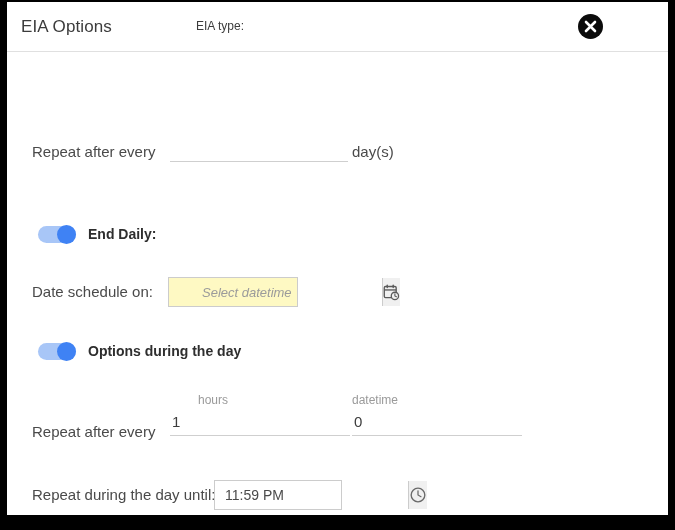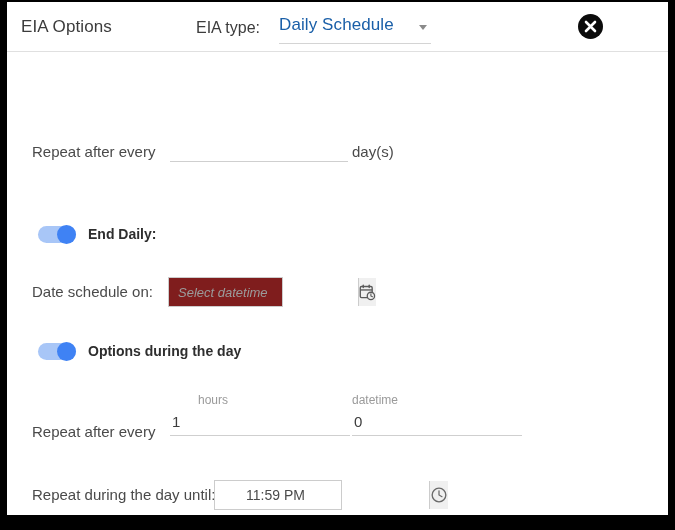--- a/index.html
+++ b/index.html
@@ -46,21 +46,21 @@
     top: 15px;
     font-size: 17px;
     color: #3c3c3c;
     letter-spacing: 0.1px;
   }
 
   #eia-type-label {
     position: absolute;
     left: 189px;
     top: 17px;
-    font-size: 16px;
+    font-size: 12px;
     color: #3c3c3c;
   }
 
   #eia-type-select {
     position: absolute;
     left: 272px;
     top: 10px;
     width: 152px;
     height: 32px;
     border-bottom: 1px solid #d4d4d4;
@@ -167,25 +167,26 @@
 
   #end-date-row  { left: 31px; top: 173px; }
   #repeat-day-row{ left: 31px; top: 290px; }
 
   
   #stop-schedule-label { left: 25px; top: 231px; }
   #stop-schedule-group {
     position: absolute;
     left: 161px;
     top: 225px;
-    width: 115px;
+    width: 130px;
     height: 30px;
     border: 1px solid #cccccc;
-    background: #7f1d1d;
+    background: #fef9c3;
     display: flex;
+    padding-left: 24px;
   }
   #stop-schedule-input {
     flex: 1;
     border: none;
     outline: none;
     background: transparent;
     font-family: "Liberation Sans", sans-serif;
     font-size: 13px;
     font-style: italic;
     color: #8d8d8d;
@@ -237,21 +238,20 @@
   #repeat-until-label { left: 25px; top: 434px; }
   #repeat-until-group {
     position: absolute;
     left: 207px;
     top: 428px;
     width: 128px;
     height: 30px;
     border: 1px solid #cccccc;
     background: #ffffff;
     display: flex;
-    padding-left: 21px;
   }
   #repeat-until-input {
     flex: 1;
     border: none;
     outline: none;
     background: transparent;
     font-family: "Liberation Sans", sans-serif;
     font-size: 14px;
     color: #4a4a4a;
     padding-left: 10px;
@@ -261,24 +261,20 @@
 <body>
 
 <div id="frame">
   <div id="dialog">
 
     <div id="header">
       <div id="dialog-title">EIA Options</div>
 
       <div id="eia-type-label">EIA type:</div>
 
-      <div id="eia-type-select">
-        <span id="eia-type-value">Daily Schedule</span>
-        <span id="eia-type-caret"></span>
-      </div>
 
       <div id="close-button">
         <svg width="25" height="25" viewBox="0 0 25 25" aria-hidden="true">
           <path d="M8 8 L17 17 M17 8 L8 17" stroke="#ffffff" stroke-width="2.6" stroke-linecap="round"></path>
         </svg>
       </div>
     </div>
 
     <div id="body-area">
 

